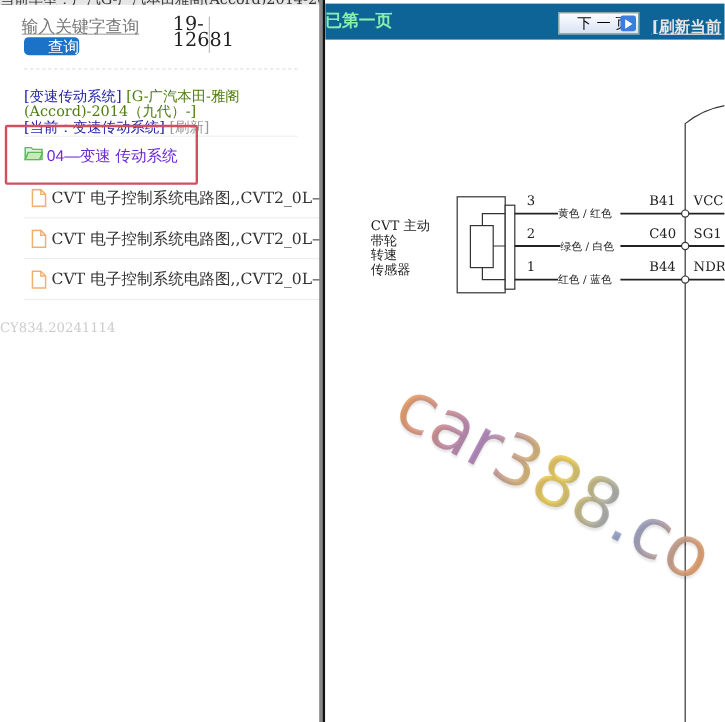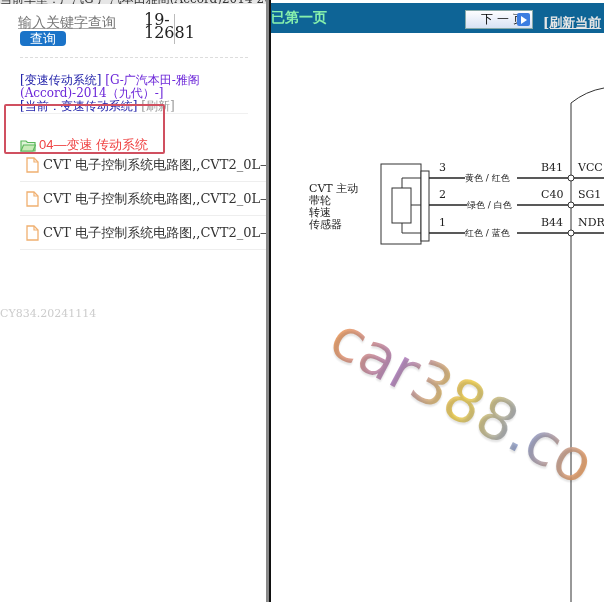--- a/index.html
+++ b/index.html
@@ -4,40 +4,40 @@
 <style>
   * { box-sizing: border-box; margin: 0; padding: 0; }
   html, body { width: 604px; height: 602px; overflow: hidden; background: #fff; font-family: "DejaVu Serif", serif; }
   #root { position: relative; width: 604px; height: 602px; }
 
   
   .left { position: absolute; left: 0; top: 0; width: 268px; height: 602px; background: #fff; overflow: hidden; }
   .topbar { position: absolute; left: 0; top: 0; width: 268px; height: 4px; background: #e6e6e6; overflow: hidden; }
   .topbar span { position: absolute; left: 0; top: -9px; font-size: 12px; color: #333; white-space: nowrap; }
   .search-input { position: absolute; left: 18px; top: 13px; width: 115px; height: 18px; border: none; font-family: "Liberation Sans", sans-serif; font-size: 14px; color: #aaa; background: transparent; outline: none; text-decoration: underline; }
-  .search-btn { position: absolute; left: 20px; top: 31px; width: 46px; height: 15px; background: #1a73c8; border-radius: 4px; color: #fff; font-family: "Liberation Sans", sans-serif; font-size: 13px; line-height: 15px; text-align: center; cursor: pointer; }
+  .search-btn { position: absolute; left: 20px; top: 31px; width: 46px; height: 15px; background: #1a73c8; border-radius: 4px; color: #fff; font-family: "Liberation Sans", sans-serif; font-size: 13px; line-height: 15px; text-align: right; cursor: pointer; }
   .code-text { position: absolute; left: 144px; top: 13px; font-size: 16px; line-height: 13px; color: #222; width: 32px; }
   .code-sep { position: absolute; left: 174px; top: 14px; width: 1px; height: 30px; background: #bbb; }
   .dash-line { position: absolute; left: 20px; width: 228px; border-top: 1px dashed #ddd; }
 
   .nav-block { position: absolute; left: 20px; top: 74px; width: 240px; font-size: 12px; line-height: 13px; }
   .link-blue { color: #2222aa; cursor: pointer; }
-  .dark { color: #6d28d9; }
+  .dark { color: #4d7c0f; }
   .grey { color: #999; cursor: pointer; margin-top: 40px; }
 
   .highlight-box { position: absolute; left: 4px; top: 104px; width: 161px; height: 50px; border: 2px solid #d05060; border-radius: 2px; }
-  .folder-item { position: absolute; left: 20px; top: 136px; display: flex; align-items: center; font-family: "Liberation Sans", sans-serif; font-size: 13px; color: #ef4444; cursor: pointer; }
+  .folder-item { position: absolute; left: 20px; top: 121px; display: flex; align-items: flex-start; font-family: "Liberation Sans", sans-serif; font-size: 13px; color: #6d28d9; cursor: pointer; }
   .folder-item svg { margin-right: 3px; }
 
   .file-list { position: absolute; left: 20px; top: 148px; width: 250px; }
   .file-item { position: relative; height: 34px; border-bottom: 1px solid #eee; display: flex; align-items: center; padding-left: 6px; cursor: pointer; white-space: nowrap; }
   .file-item svg { margin-right: 4px; flex: none; }
   .file-item span { font-size: 13px; color: #333; font-family: "DejaVu Serif", serif; }
 
-  .version { position: absolute; left: 0; top: 267px; font-size: 11px; color: #ccc; margin-top: 40px; }
+  .version { position: absolute; left: 0; top: 267px; font-size: 11px; color: #ccc; }
 
   
   .splitter { position: absolute; left: 266px; top: 0; width: 5px; height: 602px; background: #888; border-right: 2px solid #111; cursor: col-resize; }
 
   
   .right { position: absolute; left: 271px; top: 0; width: 333px; height: 602px; background: #fff; overflow: hidden; }
   .viewer-bar { position: absolute; left: 0; top: 3px; width: 333px; height: 30px; background: #0e6496; }
   .page-status { position: absolute; left: 0; top: 6px; font-size: 14px; font-weight: bold; color: #86efac; }
   .next-btn { position: absolute; left: 194px; top: 7px; width: 68px; height: 19px; border: 1px solid #8aa; background: linear-gradient(#fdfdff, #d8e2f4); font-family: "Liberation Sans", sans-serif; font-size: 12px; color: #000; cursor: pointer; display: flex; align-items: center; padding-left: 15px; letter-spacing: 4px; }
   .next-btn .arrow { position: absolute; right: 2px; top: 2px; width: 13px; height: 13px; background: #3c7de0; border-radius: 2px; }

